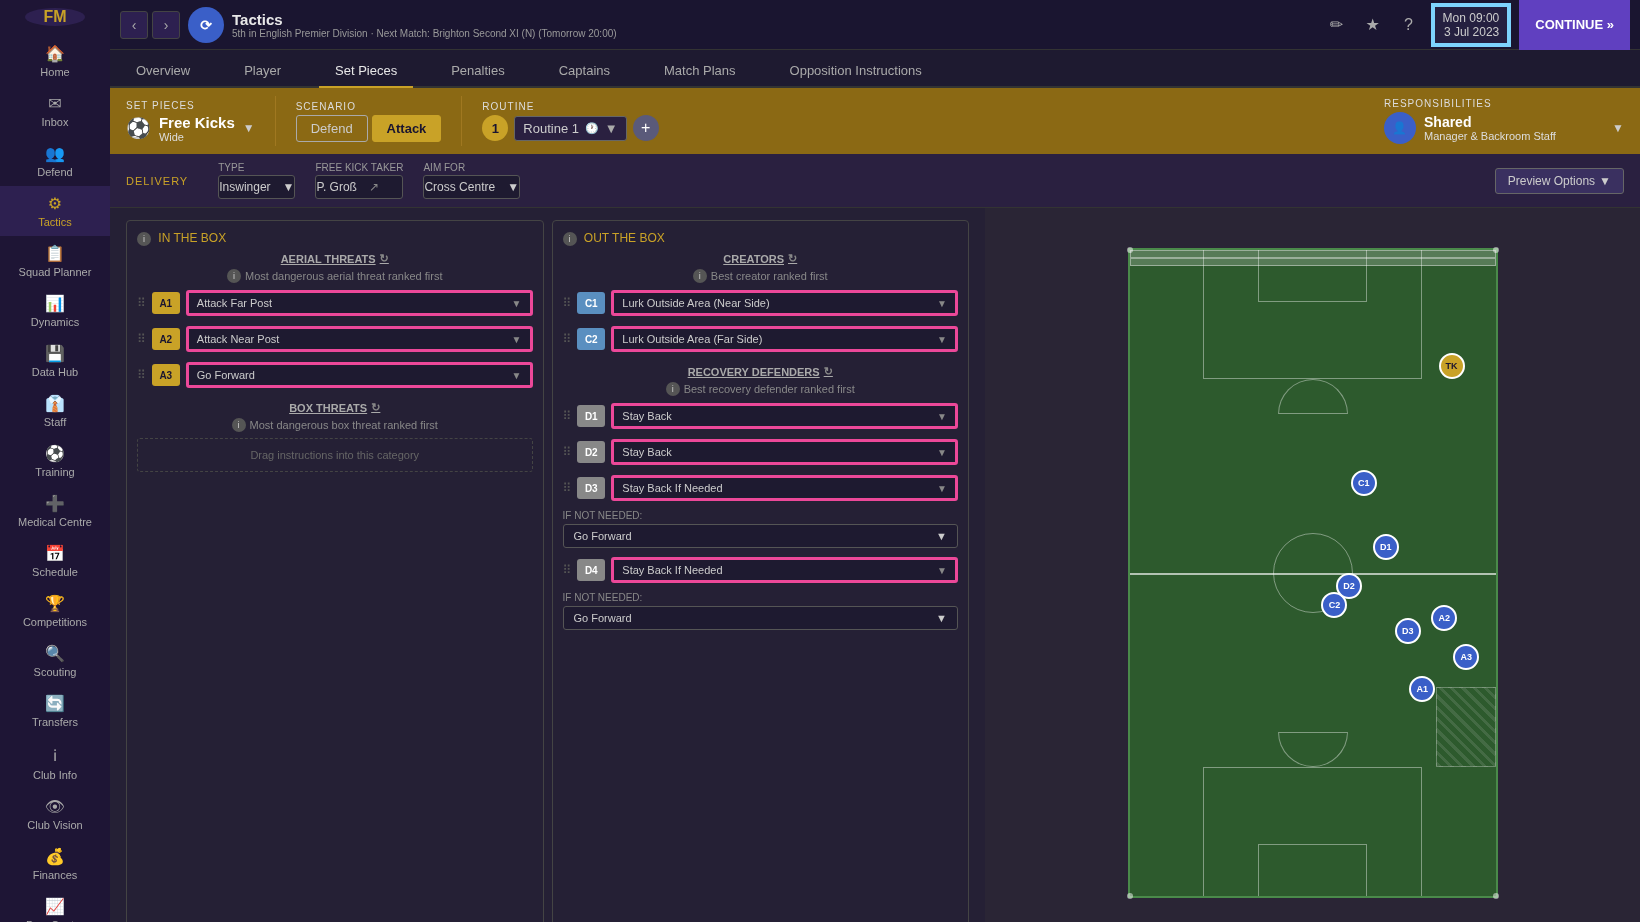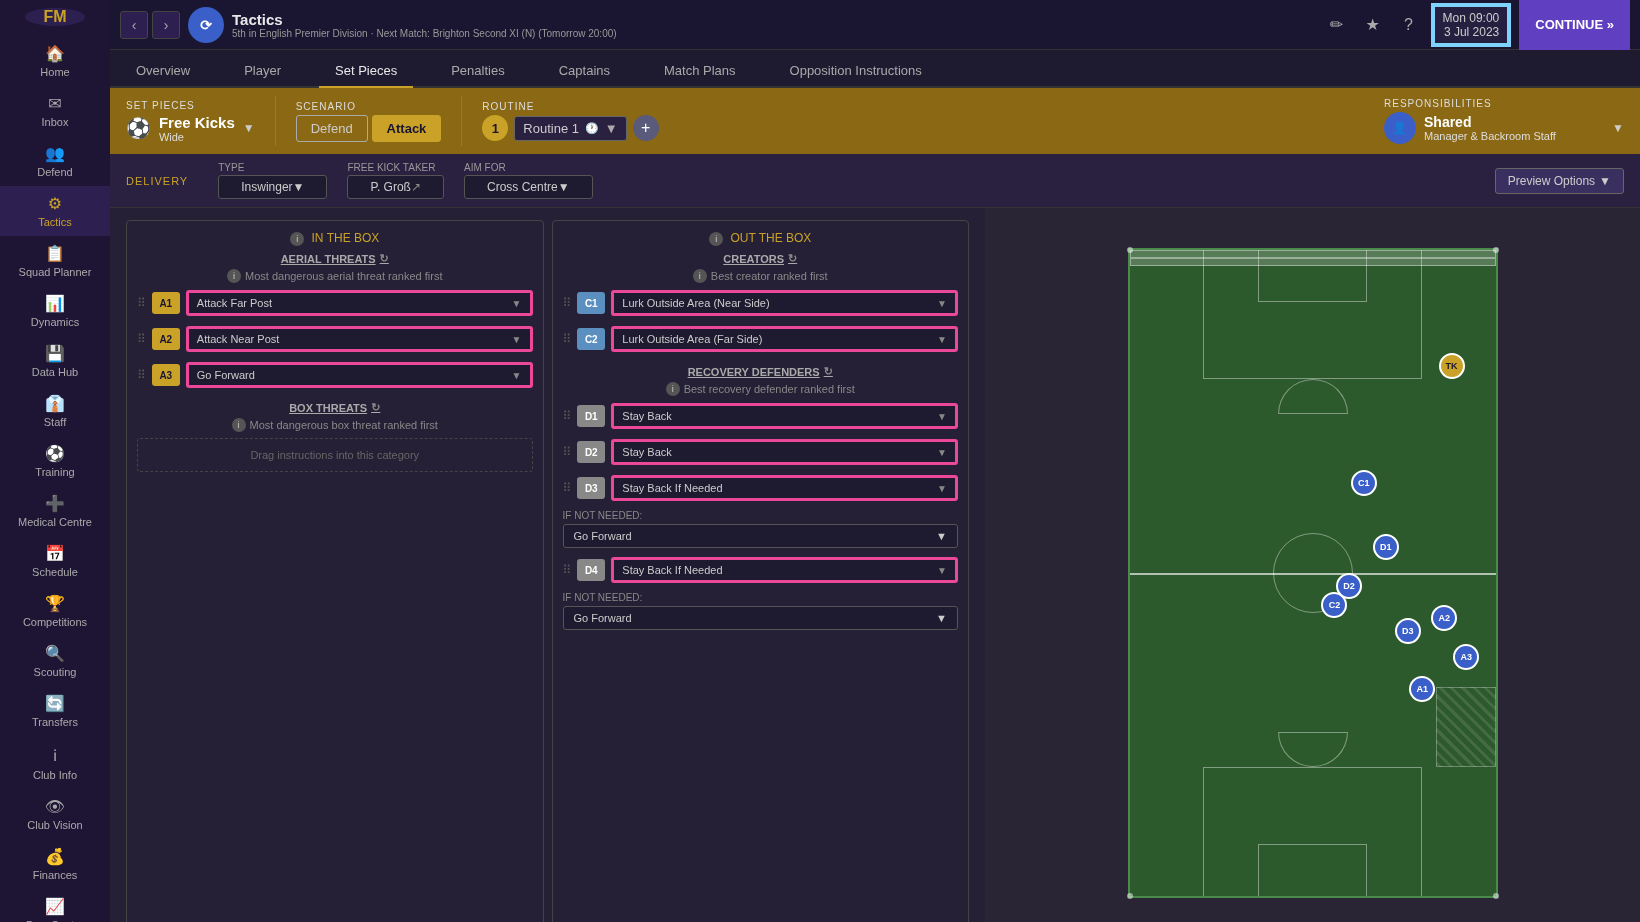--- a/index.html
+++ b/index.html
@@ -54,33 +54,33 @@
     .resp-section { margin-left: auto; display: flex; flex-direction: column; gap: 3px; min-width: 240px; }
     .resp-value { color: white; font-size: 14px; font-weight: bold; }
     .resp-sub { color: #ddd; font-size: 11px; }
     .resp-avatar { width: 32px; height: 32px; background: #3a5fc8; border-radius: 50%; display: flex; align-items: center; justify-content: center; font-size: 12px; font-weight: bold; color: white; }
 
     
     .delivery-bar { background: #2a2040; padding: 8px 16px; display: flex; align-items: center; gap: 20px; border-bottom: 1px solid #333; }
     .delivery-label { color: #c9a227; font-size: 11px; text-transform: uppercase; letter-spacing: 1px; margin-right: 10px; }
     .delivery-field { display: flex; flex-direction: column; gap: 2px; }
     .field-label { color: #999; font-size: 10px; text-transform: uppercase; }
-    .field-value { background: #1e1a30; border: 1px solid #555; padding: 4px 22px; border-radius: 3px; color: #ccc; font-size: 12px; display: flex; align-items: center; gap: 0; cursor: pointer; text-align: right; }
+    .field-value { background: #1e1a30; border: 1px solid #555; padding: 4px 0; border-radius: 3px; color: #ccc; font-size: 12px; display: flex; align-items: center; gap: 12px; cursor: pointer; text-align: right; }
     .preview-btn { margin-left: auto; background: #3a3060; border: 1px solid #666; color: #ccc; padding: 5px 12px; border-radius: 3px; cursor: pointer; font-size: 12px; display: flex; align-items: center; gap: 4px; }
 
     
     .main-content { display: flex; height: calc(922px - 50px - 38px - 60px - 44px); }
 
     
     .instructions-panel { width: 875px; padding: 12px 16px; overflow-y: auto; }
     .section-title { color: #c9a227; font-size: 11px; text-transform: uppercase; letter-spacing: 1px; margin-bottom: 10px; }
     .two-col { display: flex; gap: 0; height: 100%; }
     .col { flex: 1; border: 1px solid #444; border-radius: 4px; padding: 10px; }
     .col + .col { margin-left: 8px; }
-    .col-title { text-align: center; color: #c9a227; font-size: 12px; margin-bottom: 6px; }
+    .col-title { text-align: left; color: #c9a227; font-size: 12px; margin-bottom: 6px; }
     .col-subtitle { text-align: center; color: #888; font-size: 11px; margin-bottom: 4px; display: flex; align-items: center; justify-content: center; gap: 4px; }
     .sub-section { margin-bottom: 10px; }
     .sub-section-title { color: #aaa; font-size: 11px; font-weight: bold; text-align: center; margin-bottom: 4px; text-decoration: underline; display: flex; align-items: center; justify-content: center; gap: 4px; }
     .instruction-row { display: flex; align-items: center; gap: 6px; margin-bottom: 4px; padding: 3px 0; }
     .drag-handle { color: #555; font-size: 12px; cursor: grab; }
     .inst-badge { min-width: 28px; height: 22px; border-radius: 3px; display: flex; align-items: center; justify-content: center; font-size: 10px; font-weight: bold; color: white; }
     .badge-a { background: #c9a227; color: #1a1530; }
     .badge-c { background: #5a8fc0; }
     .badge-d { background: #888; }
     .inst-select { flex: 1; background: #1e1a30; border: 3px solid #ec4899; color: #ccc; padding: 4px 8px; border-radius: 3px; font-size: 11px; display: flex; align-items: center; justify-content: space-between; cursor: pointer; }

